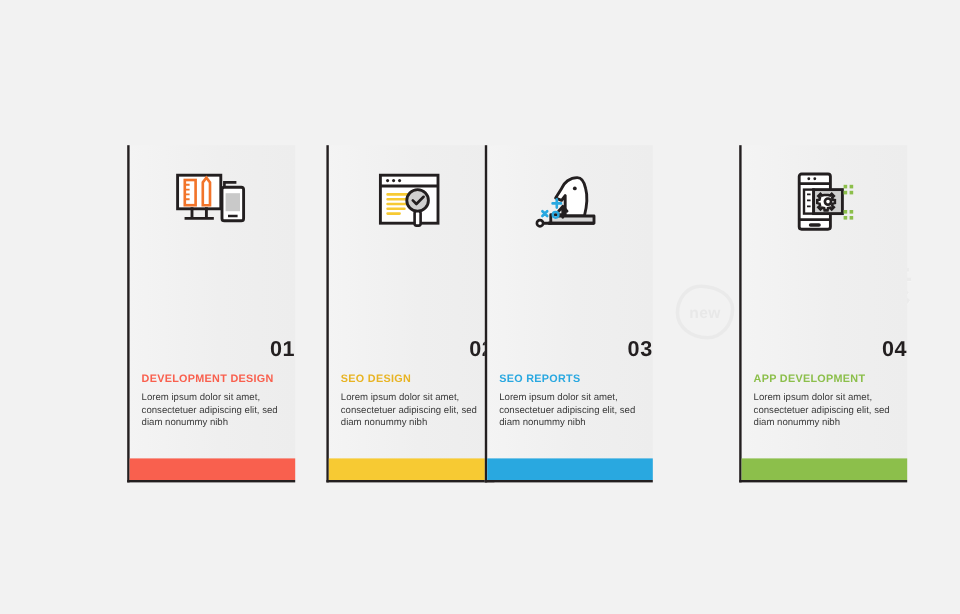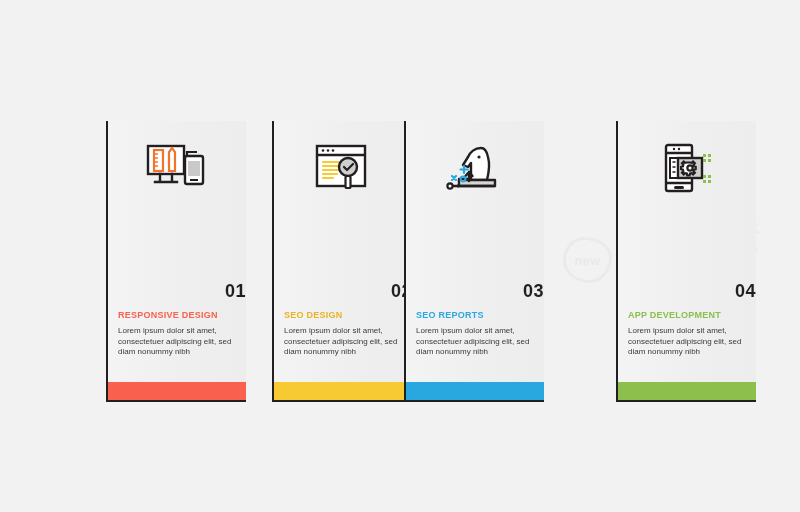--- a/index.html
+++ b/index.html
@@ -170,21 +170,21 @@
 
         <rect x="40" y="16" width="18" height="28" rx="2" stroke="#231f20" stroke-width="2.4" fill="#fff"></rect>
         <rect x="43" y="21" width="12" height="15" fill="#c9c9c9"></rect>
         <path d="M45 40 h8" stroke="#231f20" stroke-width="2"></path>
         <path d="M42 16 v-4 h10" stroke="#231f20" stroke-width="2.2" fill="none"></path>
       </svg>
     </div>
 
     <div class="txt">
       <div class="num">01</div>
-      <div class="heading" style="color:#f9604e">RESPONSIVE DESIGN</div>
+      <div class="heading" style="color:#f9604e">DEVELOPMENT DESIGN</div>
       <div class="body">Lorem ipsum dolor sit amet, consectetuer adipiscing elit, sed diam nonummy nibh</div>
     </div>
 
     <div class="bar" style="background:#f9604e"></div>
   </div>
 
   <div class="panel p2">
     <div class="rule"></div>
     <div class="baseline"></div>
 

